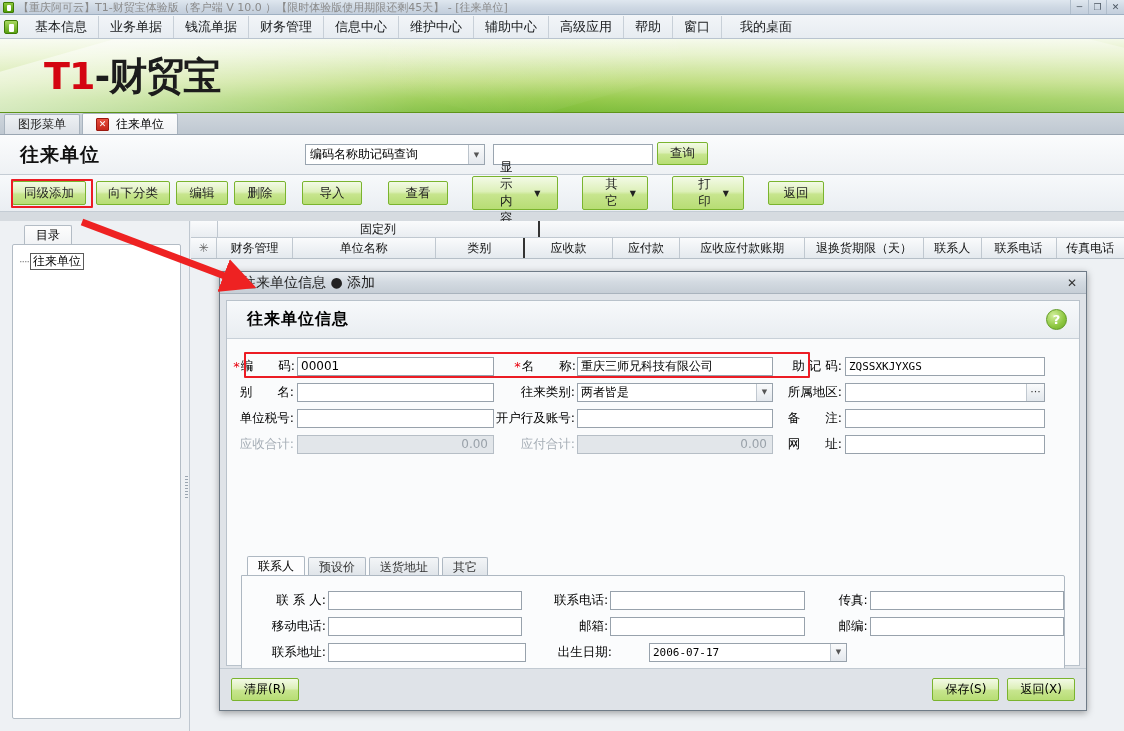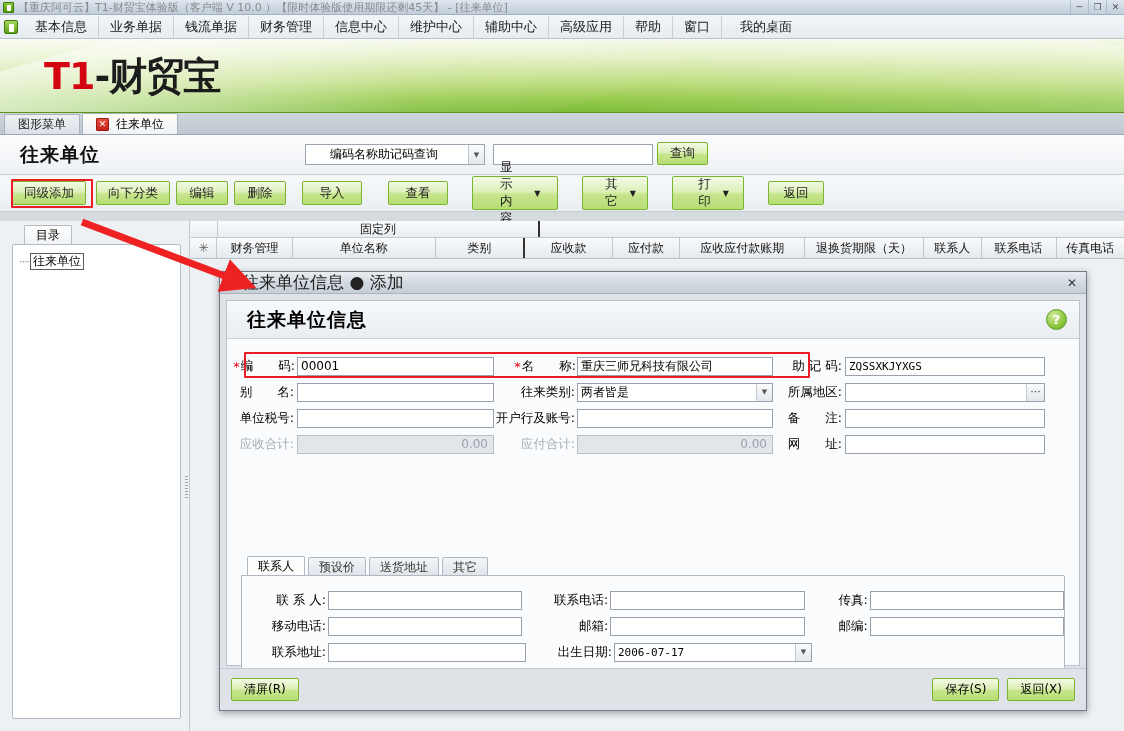--- a/index.html
+++ b/index.html
@@ -187,52 +187,52 @@
     height:22px;display:flex;align-items:center;
     background:linear-gradient(to bottom,#e9edf1 0%,#d3dae1 48%,#c6ced6 100%);
     border-bottom:1px solid #a9b3bd;padding-left:4px;position:relative;
   }
   #dlg-title .d-icon{
     width:13px;height:13px;margin-right:5px;flex:none;border-radius:2px;
     background:linear-gradient(to bottom,#a8d860,#5aa112);border:1px solid #3d7a04;position:relative;
   }
   #dlg-title .d-icon:after{content:"";position:absolute;left:4px;top:3px;width:4px;height:7px;
     background:#fff;border-radius:1px;}
-  #dlg-title .d-text{font-size:17px;color:#222;}
+  #dlg-title .d-text{font-size:14px;color:#222;}
   #dlg-close{position:absolute;right:6px;top:3px;width:16px;height:15px;
     display:flex;align-items:center;justify-content:center;font-size:12px;color:#333;cursor:default;}
 
   #dlg-inner{position:absolute;left:6px;top:28px;right:6px;bottom:44px;
     background:#fafbfc;border:1px solid #b9c2cb;}
   #dlg-heading{
     height:38px;display:flex;align-items:center;position:relative;
     background:linear-gradient(to bottom,#f7f9fb,#e9edf1);
     border-bottom:1px solid #c8d0d8;
   }
-  #dlg-heading .htxt{font-size:19px;font-weight:bold;margin-left:20px;letter-spacing:1px;}
+  #dlg-heading .htxt{font-size:16px;font-weight:bold;margin-left:20px;letter-spacing:1px;}
   #help-icon{
     position:absolute;right:12px;top:8px;width:21px;height:21px;border-radius:50%;
     background:radial-gradient(circle at 35% 30%,#d3ef9e,#8cc63e 60%,#6ca82c 100%);
     border:1px solid #5f9a22;color:#fff;font-weight:bold;font-size:13px;
     display:flex;align-items:center;justify-content:center;cursor:default;
   }
 
   #form-top{position:relative;padding:14px 0 6px 0;}
   .frow{display:flex;align-items:center;height:26px;}
   .fl{
     font-size:12.5px;text-align:right;white-space:nowrap;flex:none;
     display:flex;justify-content:flex-end;align-items:center;
   }
   .fl .star{color:#e8000d;margin-right:1px;font-size:13px;line-height:1;}
   .fi{
     height:19px;border:1px solid #98a2ac;background:#fff;font-size:12px;
     display:flex;align-items:center;padding:0 3px;overflow:hidden;white-space:nowrap;
   }
   .fi.dis{background:#e2e6ea;color:#9aa2aa;justify-content:flex-end;padding-right:5px;border-color:#b6bec6;}
-  .fi.cb{padding:0;}
+  .fi.cb{padding:0;margin-left:35px;}
   .fi.cb .v{flex:1;padding:0 3px;display:flex;align-items:center;overflow:hidden;}
   .fi.cb .a{width:16px;border-left:1px solid #c0c8d0;height:100%;
     background:linear-gradient(to bottom,#fafbfc,#e4e8ed);
     display:flex;align-items:center;justify-content:center;font-size:7px;color:#555;}
   .fi.ell{padding:0;}
   .fi.ell .v{flex:1;padding:0 3px;}
   .fi.ell .e{width:18px;border-left:1px solid #c0c8d0;height:100%;
     background:linear-gradient(to bottom,#fafbfc,#e2e7ec);
     display:flex;align-items:center;justify-content:center;font-size:11px;color:#333;line-height:6px;}
   .fldis{color:#a6aeb6;}
@@ -318,21 +318,21 @@
     <span>图形菜单</span>
   </div>
   <div class="vtab active">
     <span class="xicon">✕</span>
     <span>往来单位</span>
   </div>
 </div>
 
 <div id="pagehead">
   <div id="pagetitle">往来单位</div>
-  <div class="combo" style="position:absolute;left:305px;top:9px;width:180px;padding-left:20px;">
+  <div class="combo" style="position:absolute;left:305px;top:9px;width:180px;">
     <div class="cval">编码名称助记码查询</div>
     <div class="carrow">▼</div>
   </div>
   <input class="txtin" style="position: absolute; left: 493px; top: 9px; width: 160px; padding: 0px 3px; font-size: 12px; font-family: &quot;Liberation Sans&quot;, sans-serif;" value="">
   <div class="gbtn" style="position:absolute;left:657px;top:7px;height:23px;">
     <span>查询</span>
   </div>
 </div>
 
 <div id="toolbar">

